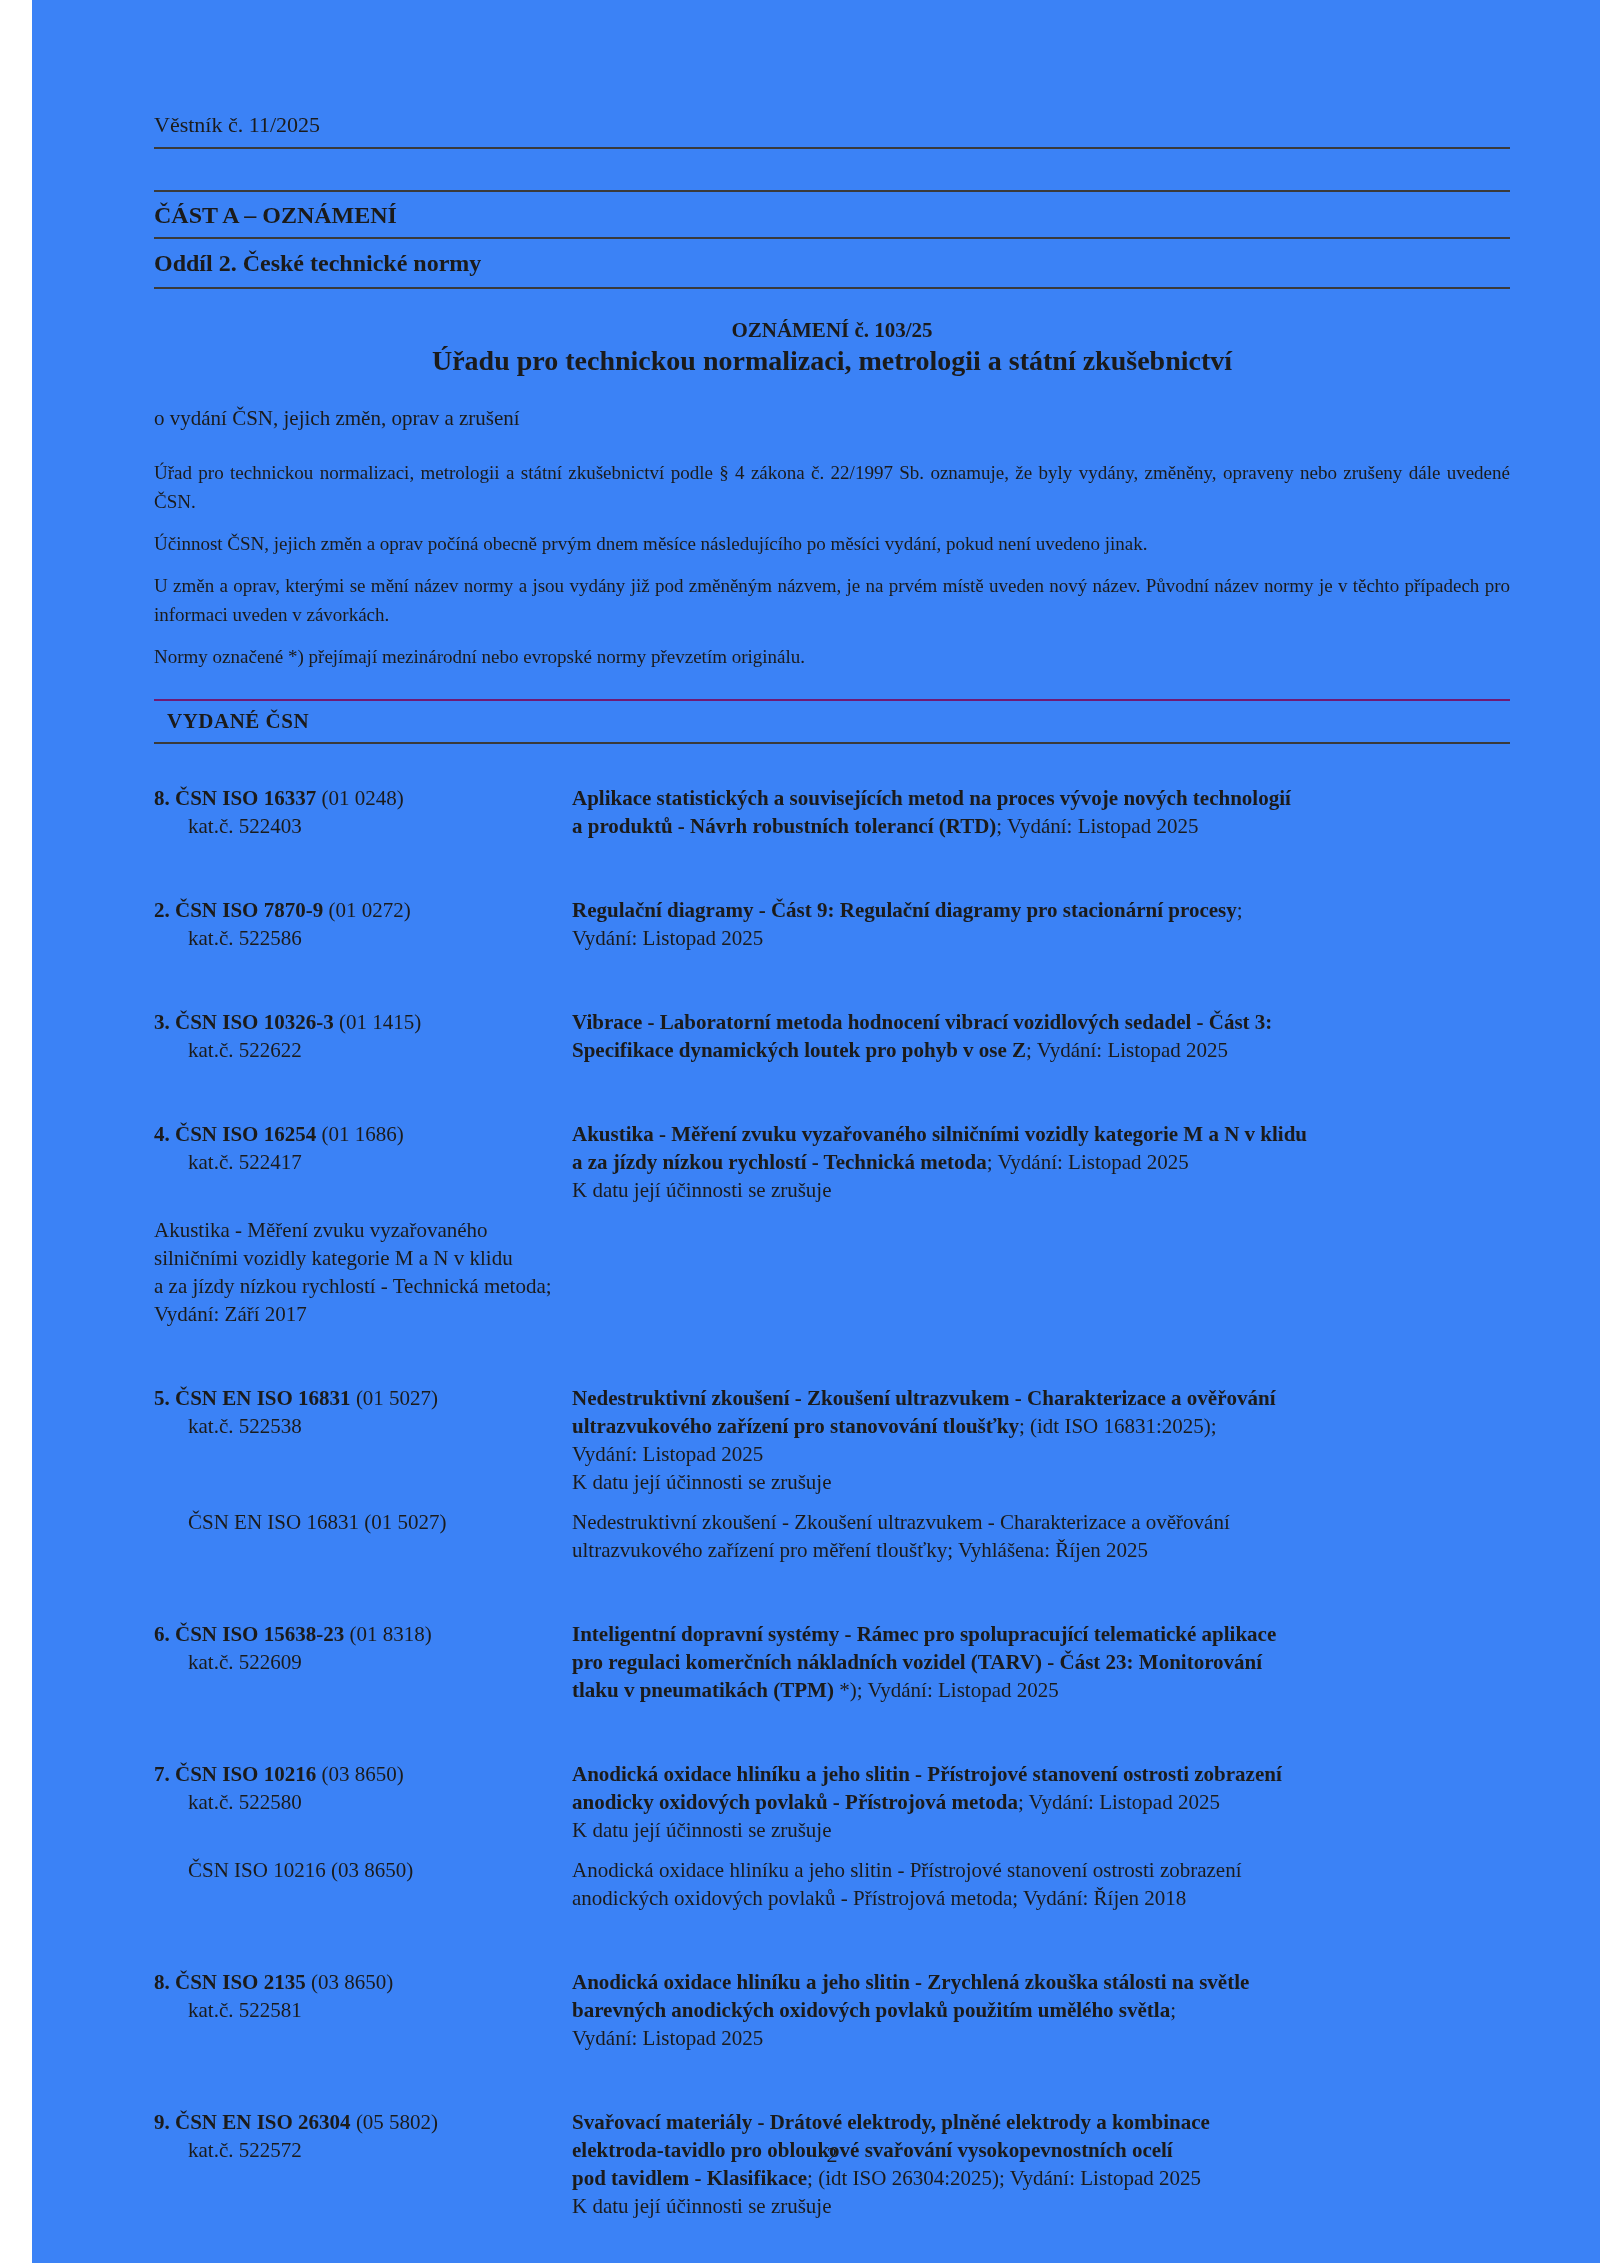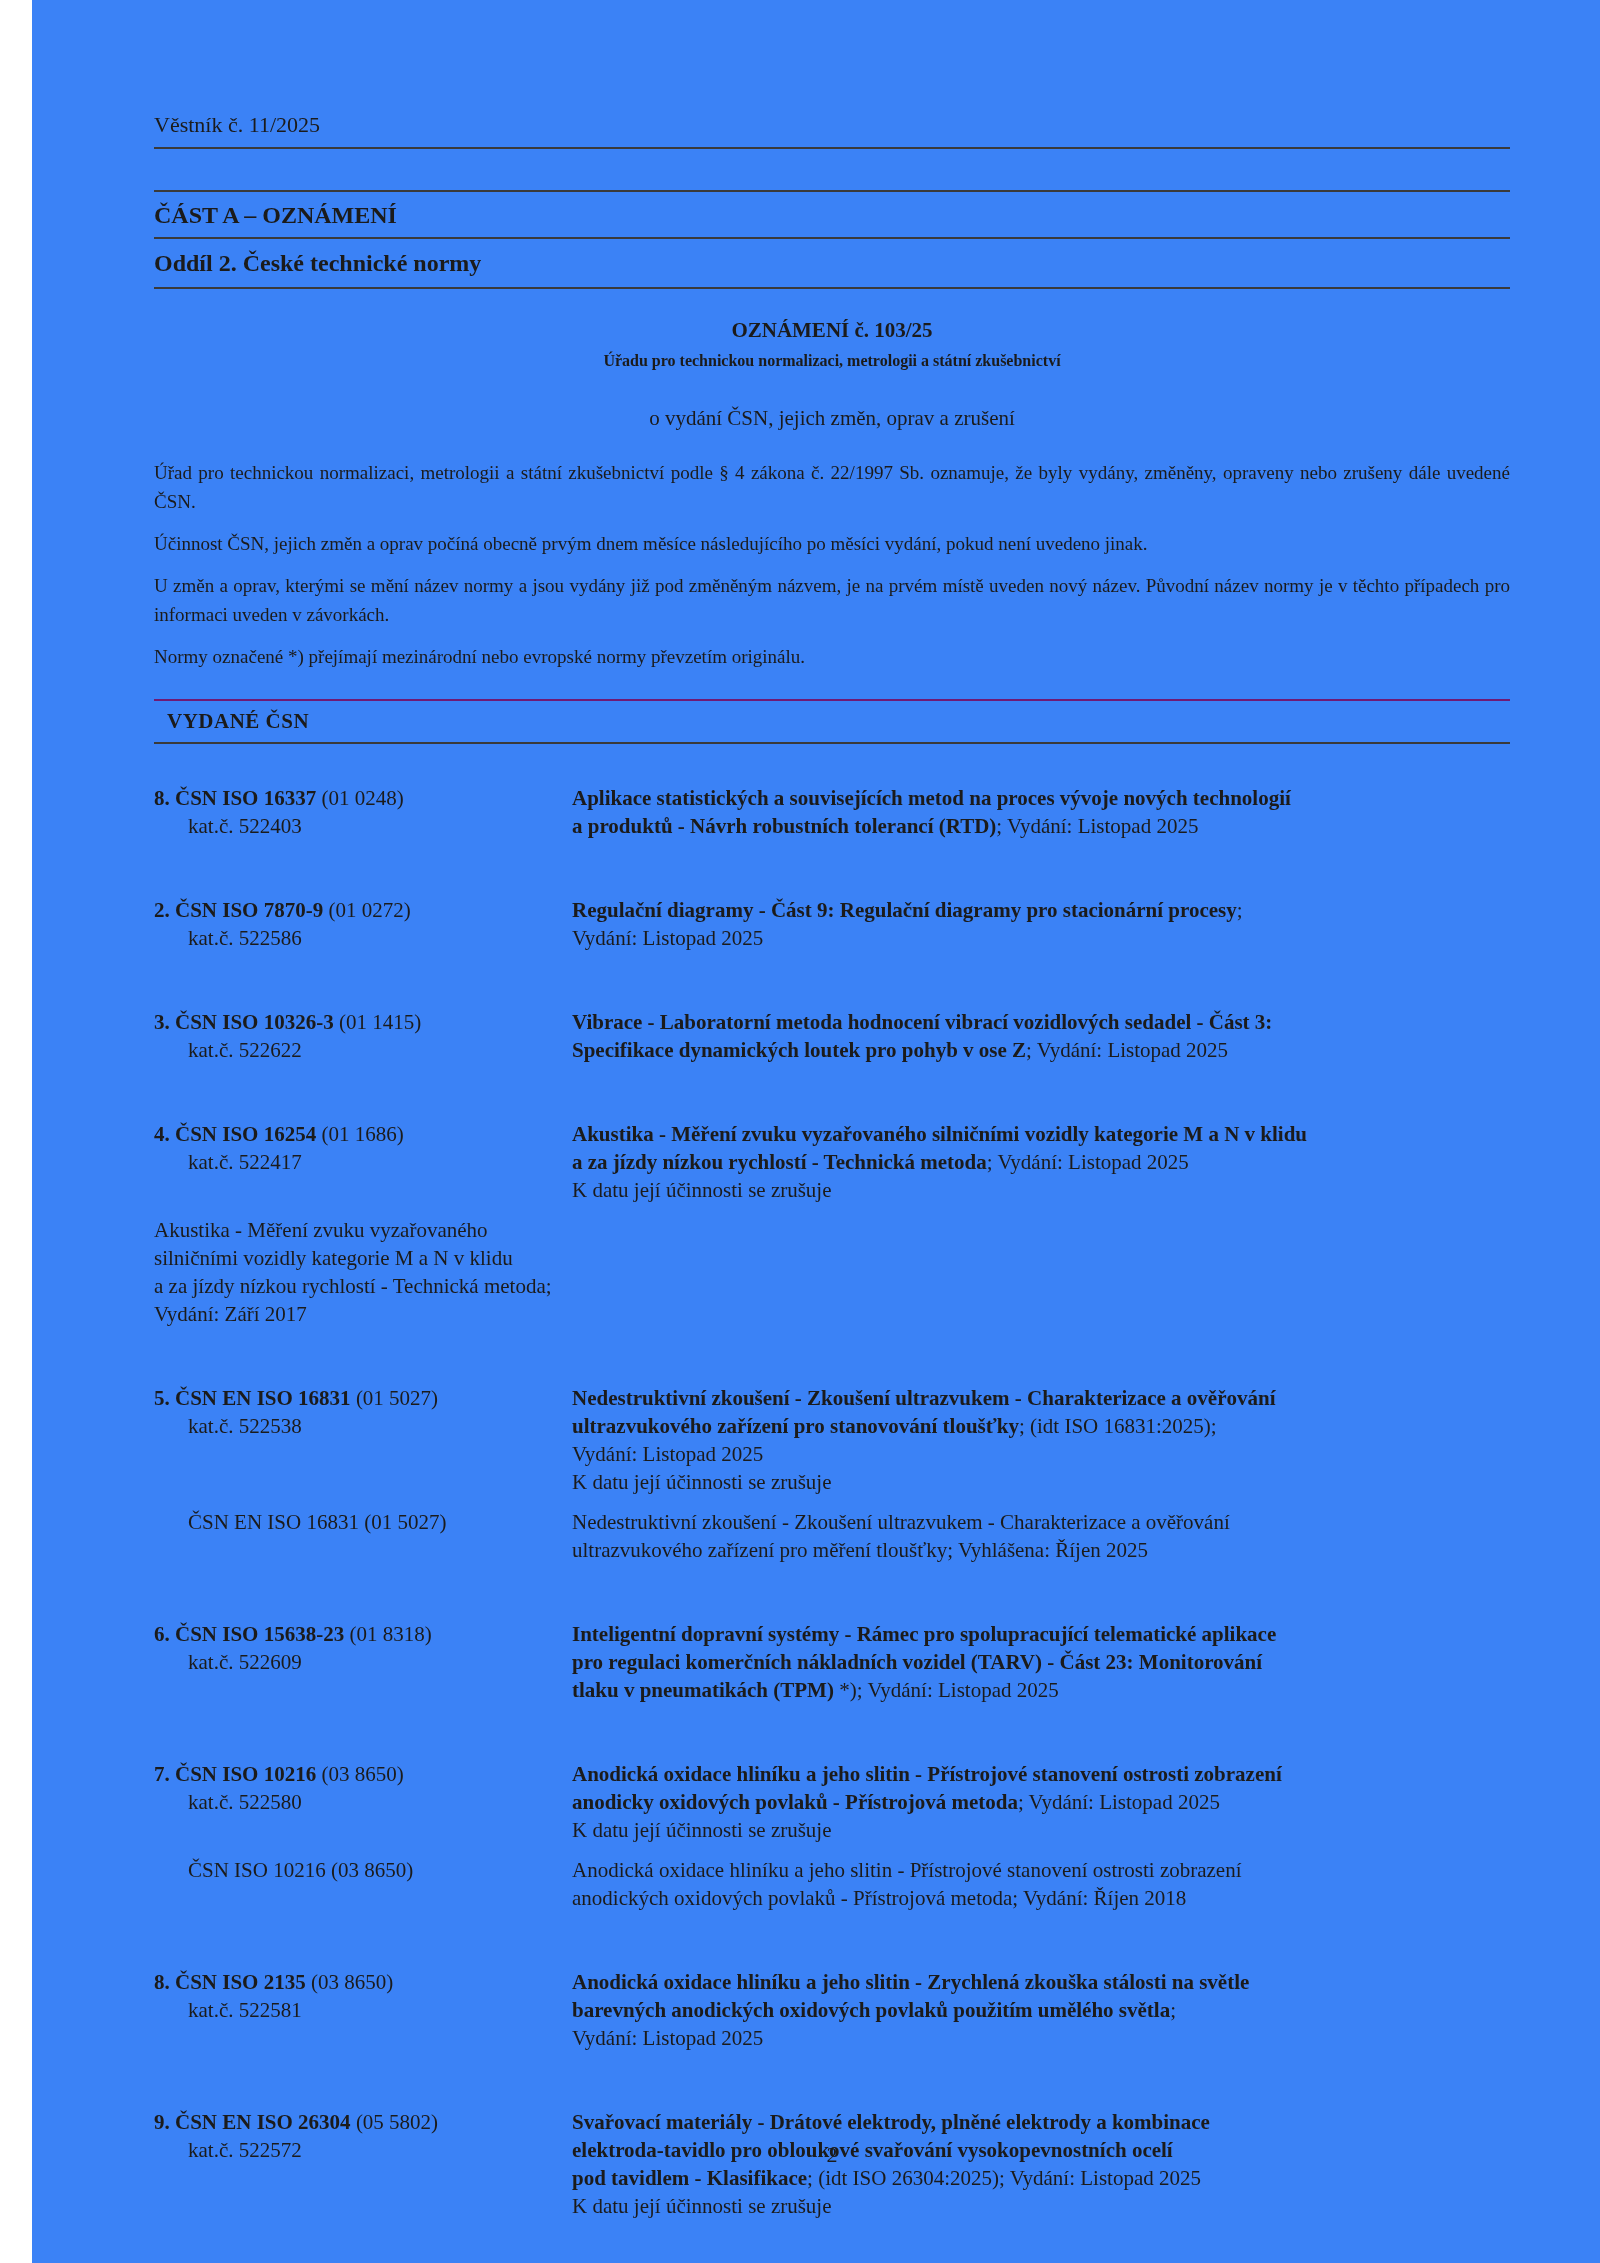--- a/index.html
+++ b/index.html
@@ -18,22 +18,22 @@
   .b { font-weight: bold; }
   .rule { border-top: 2px solid #3a3a3a; height: 0; }
   .masthead { font-size: 22px; line-height: 26px; }
   .rule-a { margin-top: 9px; }
   .rule-b { margin-top: 41px; }
   .part-title { font-size: 24px; line-height: 28px; font-weight: bold; margin-top: 9px; }
   .rule-c { margin-top: 8px; }
   .section-title { font-size: 24px; line-height: 28px; font-weight: bold; margin-top: 10px; }
   .rule-d { margin-top: 10px; }
   .notice-title { margin-top: 28px; text-align: center; font-size: 21px; line-height: 27px; font-weight: bold; }
-  .notice-authority { margin-top: 3px; text-align: center; font-size: 16px; line-height: 27px; font-weight: bold; }
-  .notice-subject { margin-top: 31px; text-align: center; font-size: 21px; line-height: 27px; }
+  .notice-authority { margin-top: 3px; text-align: center; font-size: 28px; line-height: 27px; font-weight: bold; }
+  .notice-subject { margin-top: 31px; font-size: 21px; line-height: 27px; }
   .paragraphs { margin-top: 26px; }
   .paragraphs p { margin: 0 0 13px 0; font-size: 19px; line-height: 29px; text-align: justify; }
   .issued-header {
     margin-top: 28px;
     border-top: 2px solid #701a75;
     border-bottom: 2px solid #3a3a3a;
     padding: 8px 0 8px 13px;
     font-size: 21px;
     line-height: 25px;
     font-weight: bold;

